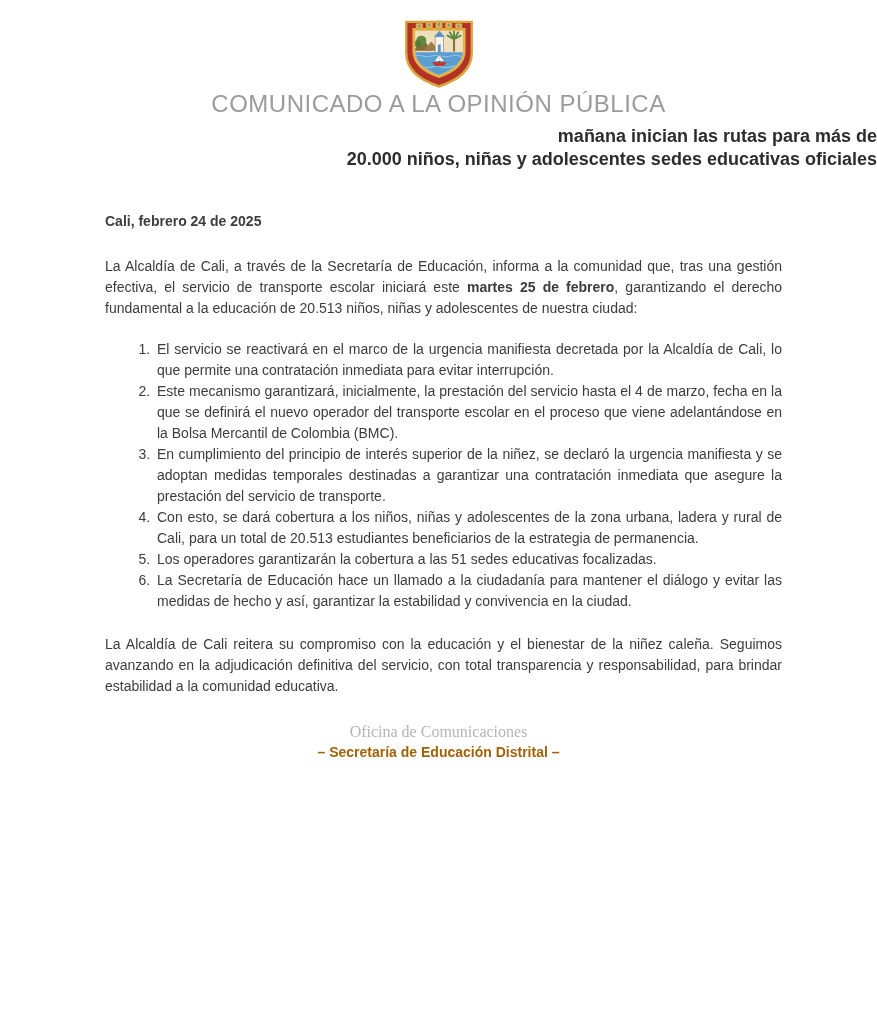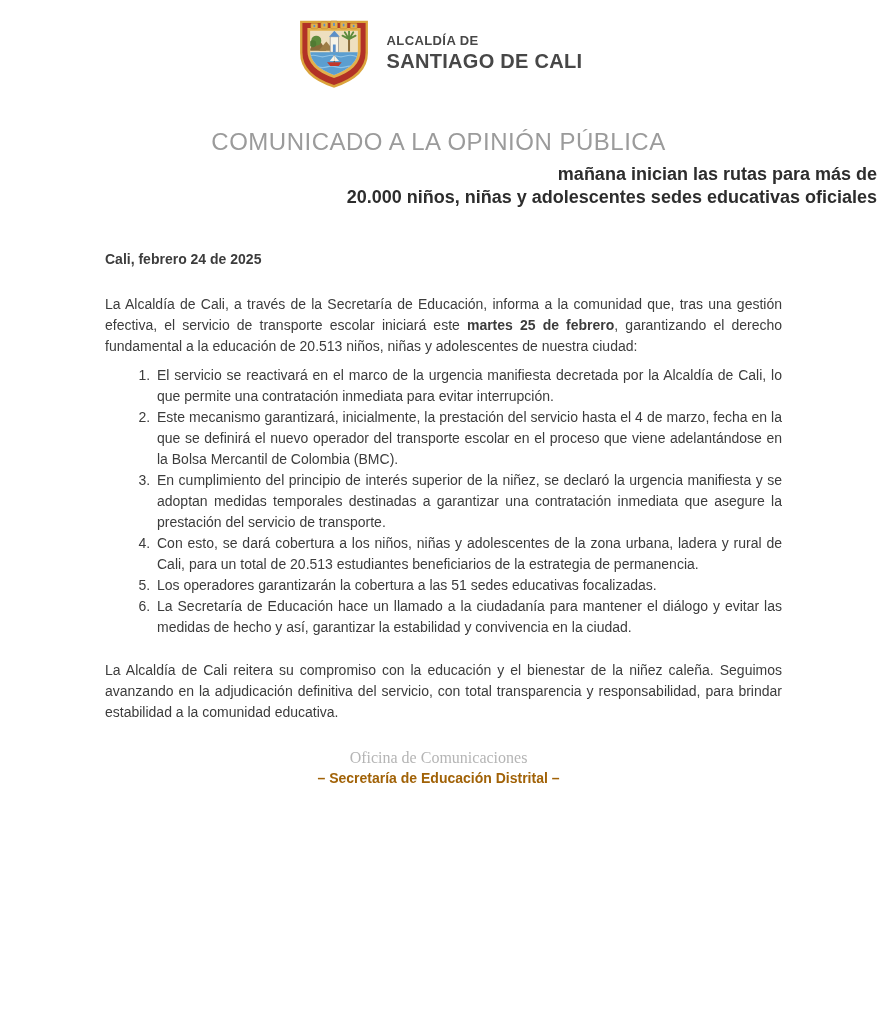--- a/index.html
+++ b/index.html
@@ -9,29 +9,29 @@
     font-family:"Liberation Sans","DejaVu Sans",sans-serif;
     color:#3c3c3c;position:relative;overflow:hidden;
   }
   
   .logo-row{display:flex;justify-content:center;align-items:center;gap:14px;padding-top:16px;}
   .crest{width:78px;height:74px;flex:0 0 auto;}
   .logo-text{line-height:1.1;color:#474747;}
   .logo-org-small{font-size:13px;font-weight:bold;letter-spacing:.4px;}
   .logo-org-big{font-size:20px;font-weight:bold;letter-spacing:.3px;margin-top:2px;}
   
-  .kicker{margin-top:38px;text-align:center;font-size:24px;color:#9b9b9b;font-weight:400;letter-spacing:.5px;}
+  .kicker{text-align:center;font-size:24px;color:#9b9b9b;font-weight:400;letter-spacing:.5px;}
   .title{margin-top:36px;text-align:center;font-size:32px;font-weight:bold;color:#2d2d2d;line-height:1.05;}
   .subtitle{margin-top:7px;text-align:right;font-size:18px;font-weight:bold;color:#2d2d2d;line-height:23px;}
   
   .content{padding:0 95px 0 105px;font-size:14px;line-height:21px;}
   .dateline{margin-top:40px;font-weight:bold;}
   .intro{margin:24px 0 0 0;text-align:justify;}
   .intro .b{font-weight:bold;}
-  ol.points{margin:8px 0 0 0;padding:0 0 0 49px;}
+  ol.points{margin:20px 0 0 0;padding:0 0 0 49px;}
   ol.points li{text-align:justify;padding-left:3px;margin:0;}
   .closing{margin:22px 0 0 0;text-align:justify;}
   
   .footer{margin-top:26px;text-align:center;}
   .footer-office{font-size:16px;color:#b5b5b5;font-family:Liberation Serif, serif;}
   .footer-secretariat{margin-top:3px;font-size:14px;font-weight:bold;color:#a16207;}
 </style>
 </head>
 <body>
 
@@ -83,24 +83,20 @@
         <rect x="71" y="9.5" width="9" height="7" rx="1.5"></rect>
       </g>
       <g fill="#5b8fc9">
         <rect x="23.4" y="11.5" width="2.2" height="3"></rect>
         <rect x="36.4" y="10" width="2.2" height="3.5"></rect>
         <rect x="48.9" y="9" width="2.2" height="4"></rect>
         <rect x="61.4" y="10" width="2.2" height="3.5"></rect>
         <rect x="74.4" y="11.5" width="2.2" height="3"></rect>
       </g>
     </svg>
-    <div class="logo-text">
-      <div class="logo-org-small">ALCALDÍA DE</div>
-      <div class="logo-org-big">SANTIAGO DE CALI</div>
-    </div>
   </div>
 
   <div class="kicker">COMUNICADO A LA OPINIÓN PÚBLICA</div>
   <div class="subtitle">
     <div>mañana inician las rutas para más de</div>
     <div>20.000 niños, niñas y adolescentes sedes educativas oficiales</div>
   </div>
 
   <div class="content">
     <div class="dateline">Cali, febrero 24 de 2025</div>

